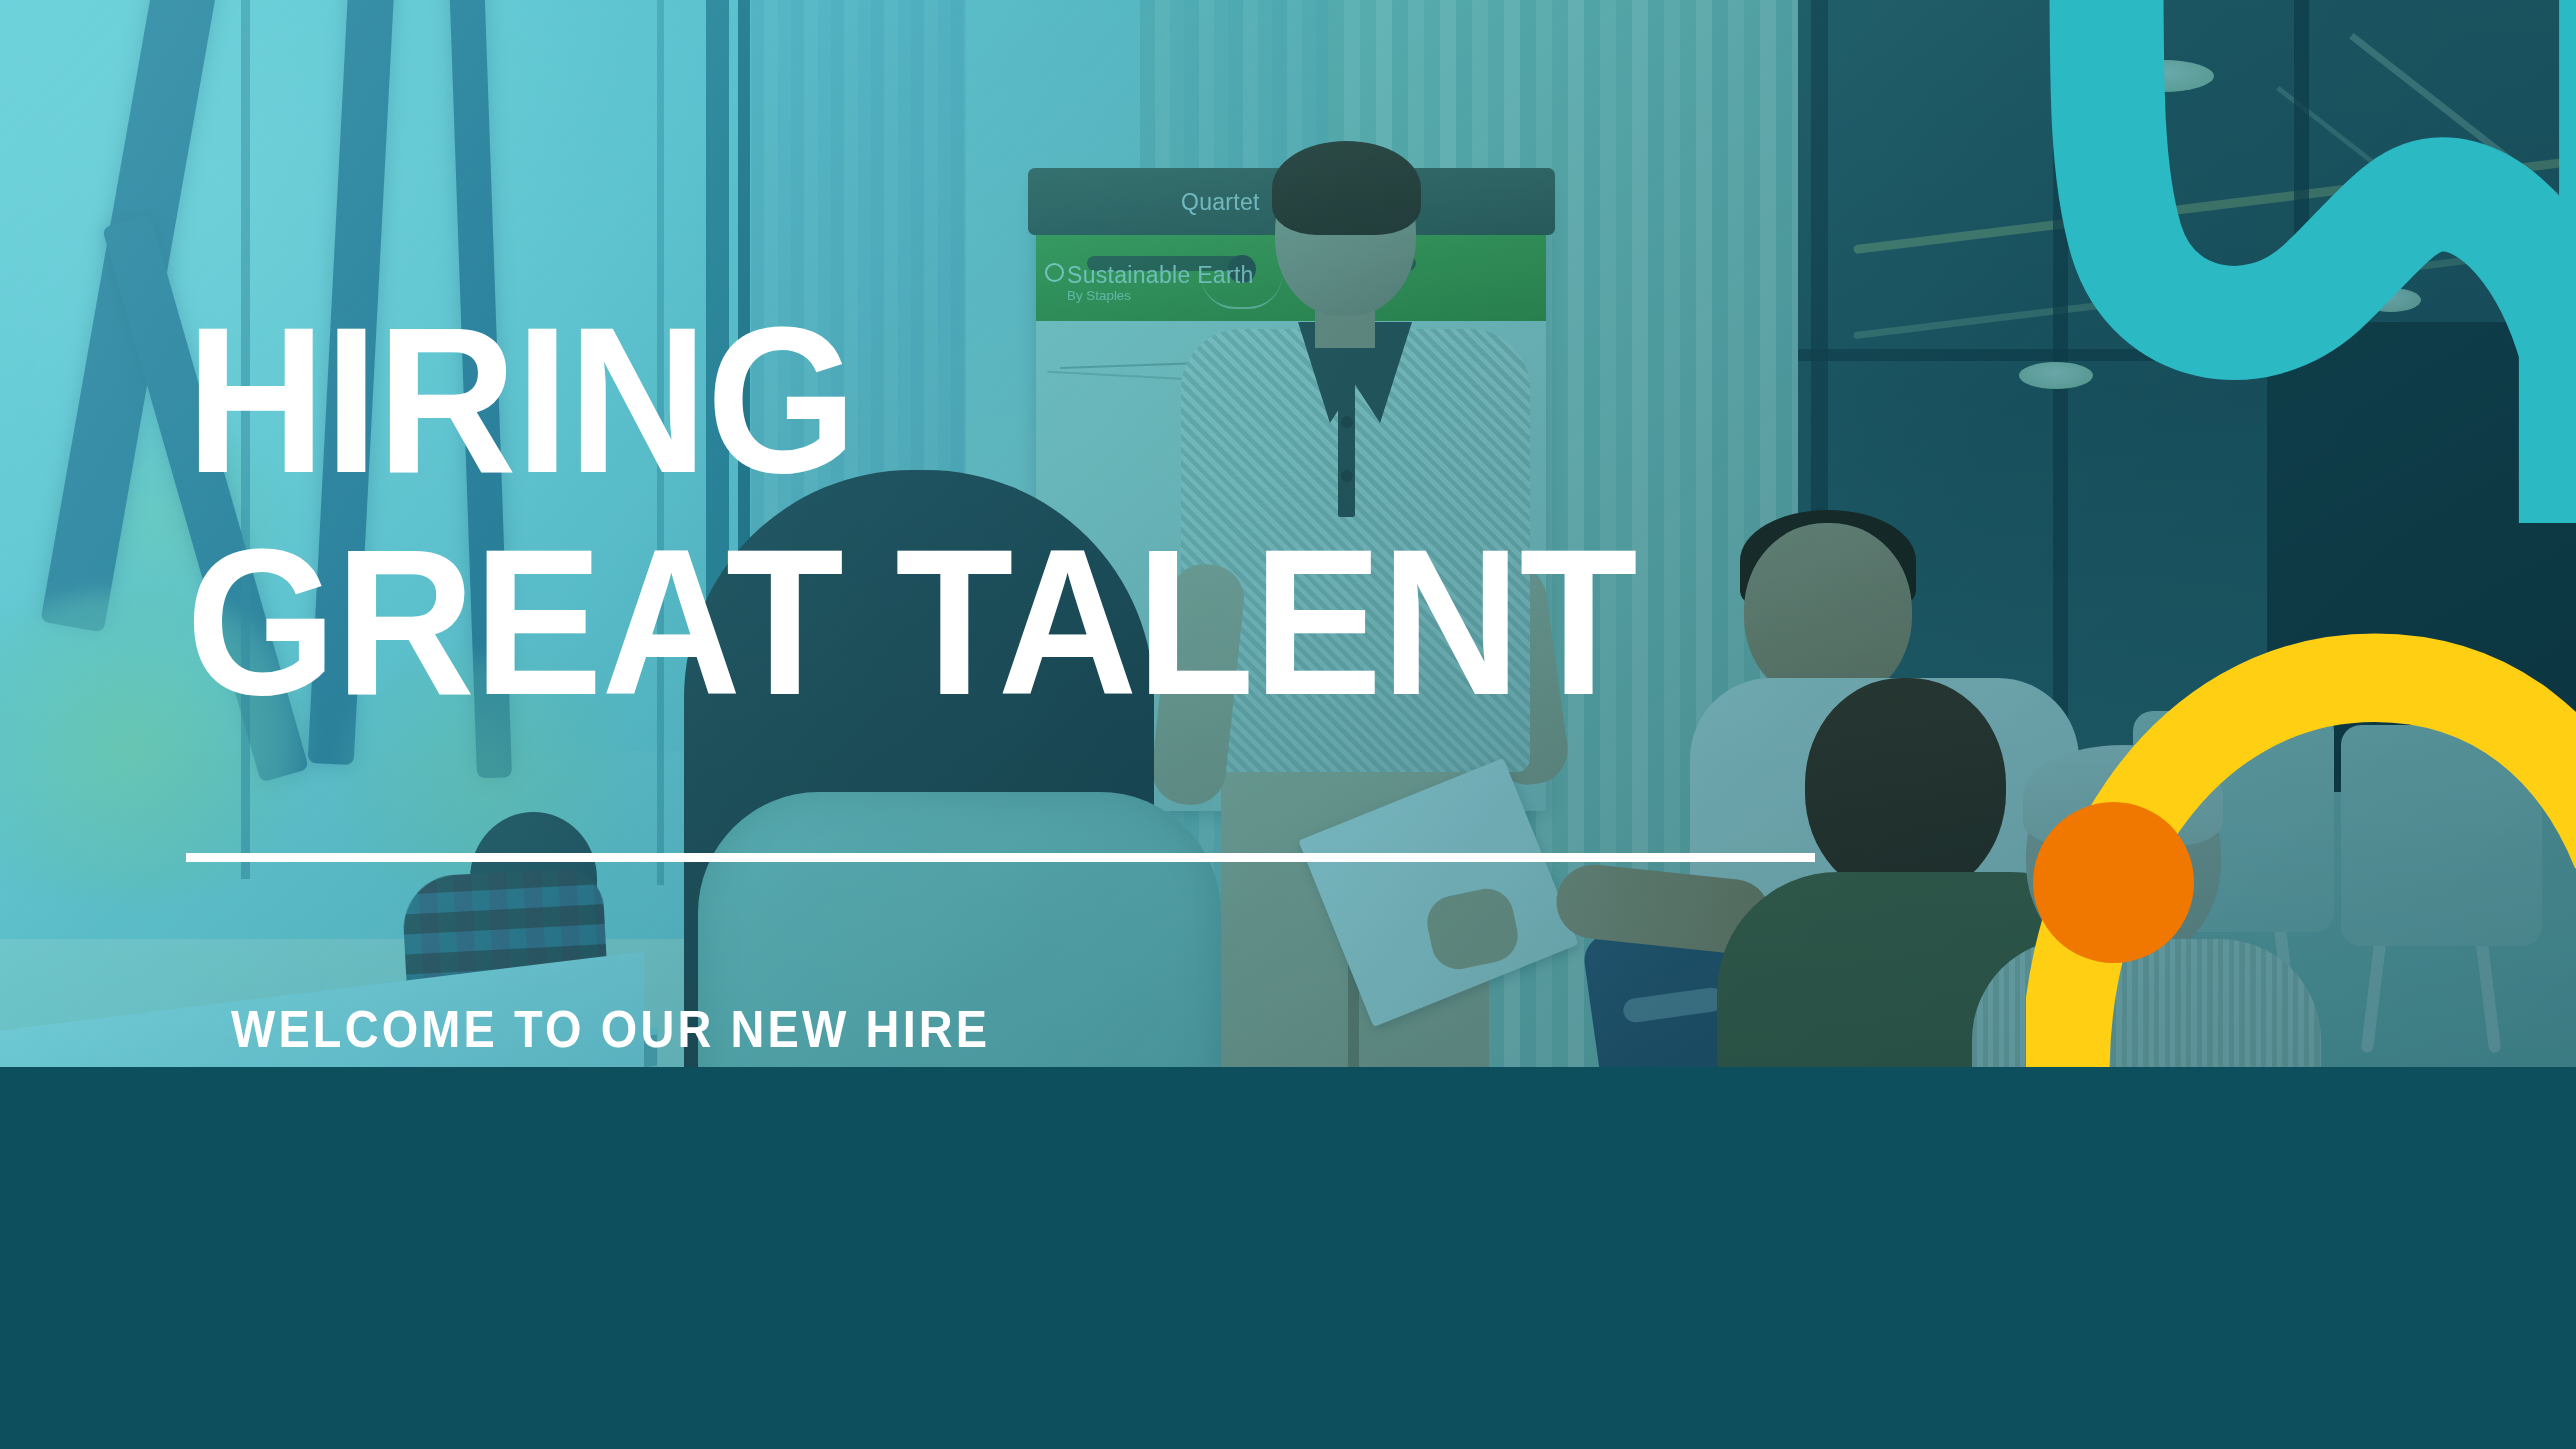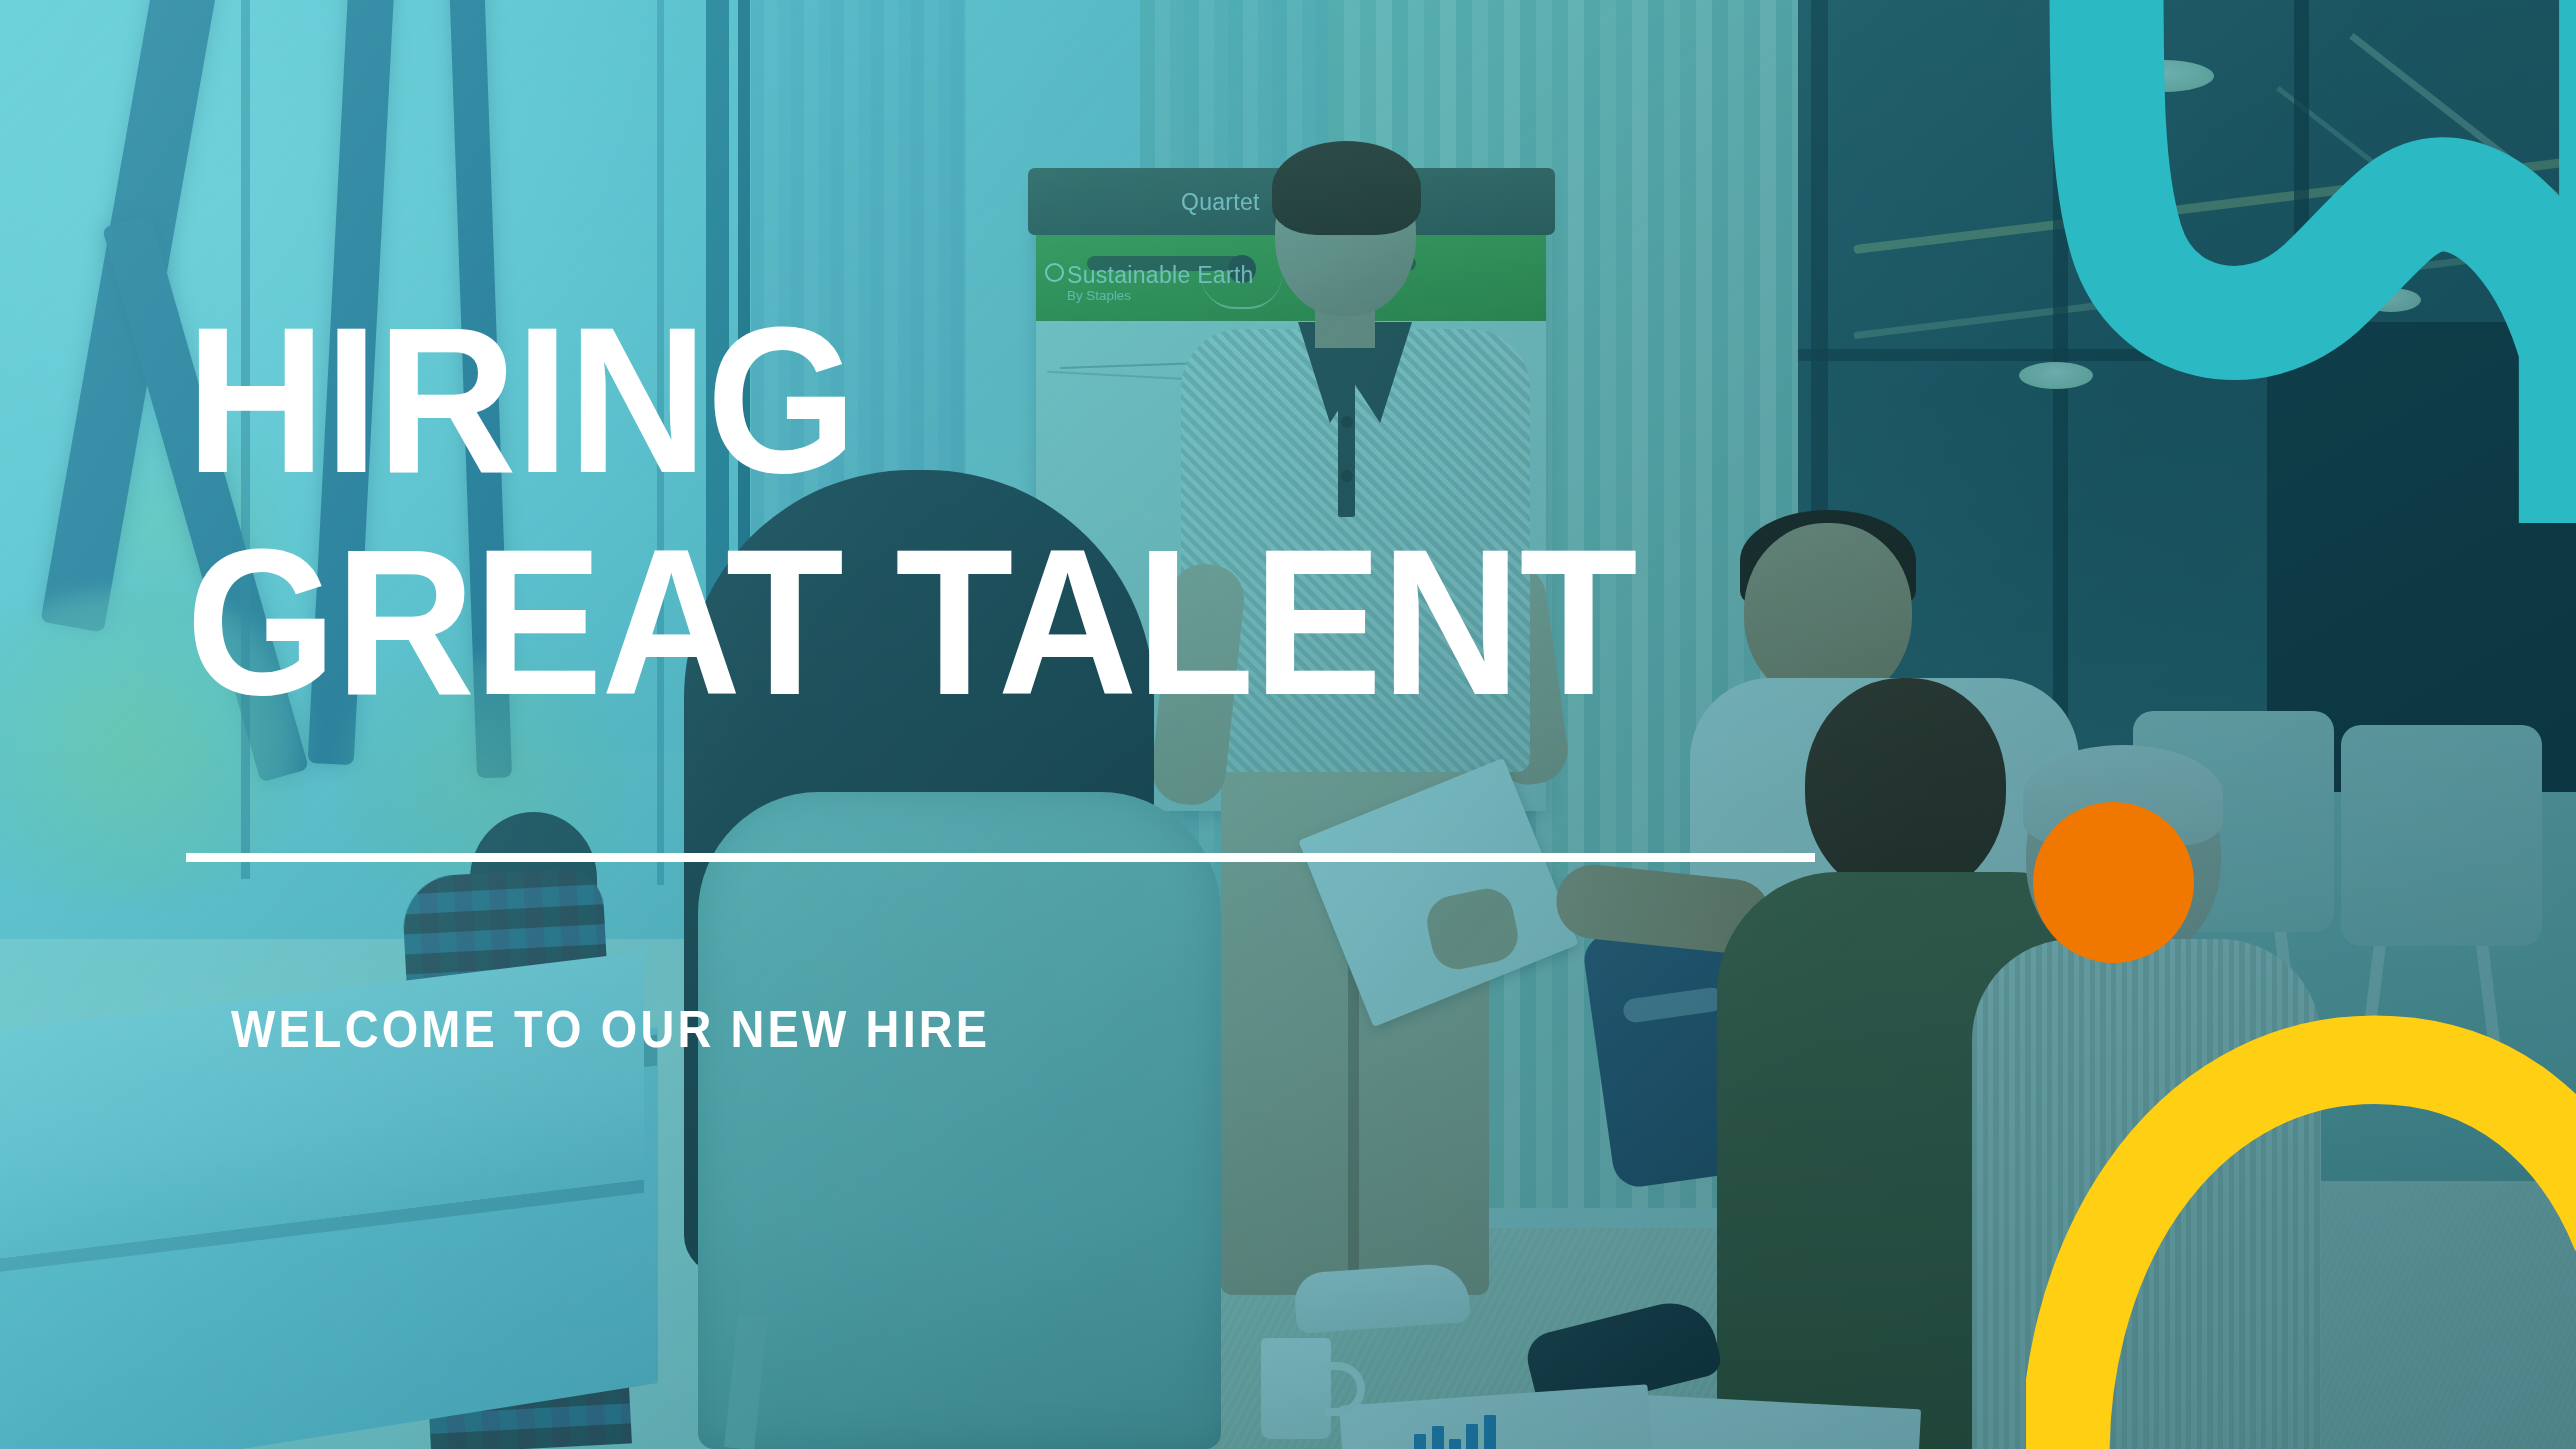--- a/index.html
+++ b/index.html
@@ -1,21 +1,21 @@
 <!DOCTYPE html>
 <html style="font-size:10.7px"><head>
 <meta charset="utf-8">
 <style>
   * { margin:0; padding:0; box-sizing:border-box; }
   html, body { width:2576px; height:1449px; overflow:hidden; background:#0d4f5c; }
   body { font-family:"Liberation Sans", sans-serif; }
 
   #banner {
     position:relative;
-    width:2576px; height:1449px;
+    width:2576px; height:1067px;
     overflow:hidden;
     background:#7fd4db;
   }
 
   
   #photo { position:absolute; inset:0; overflow:hidden; }
 
   
   .bg-base{
     position:absolute; inset:0;

